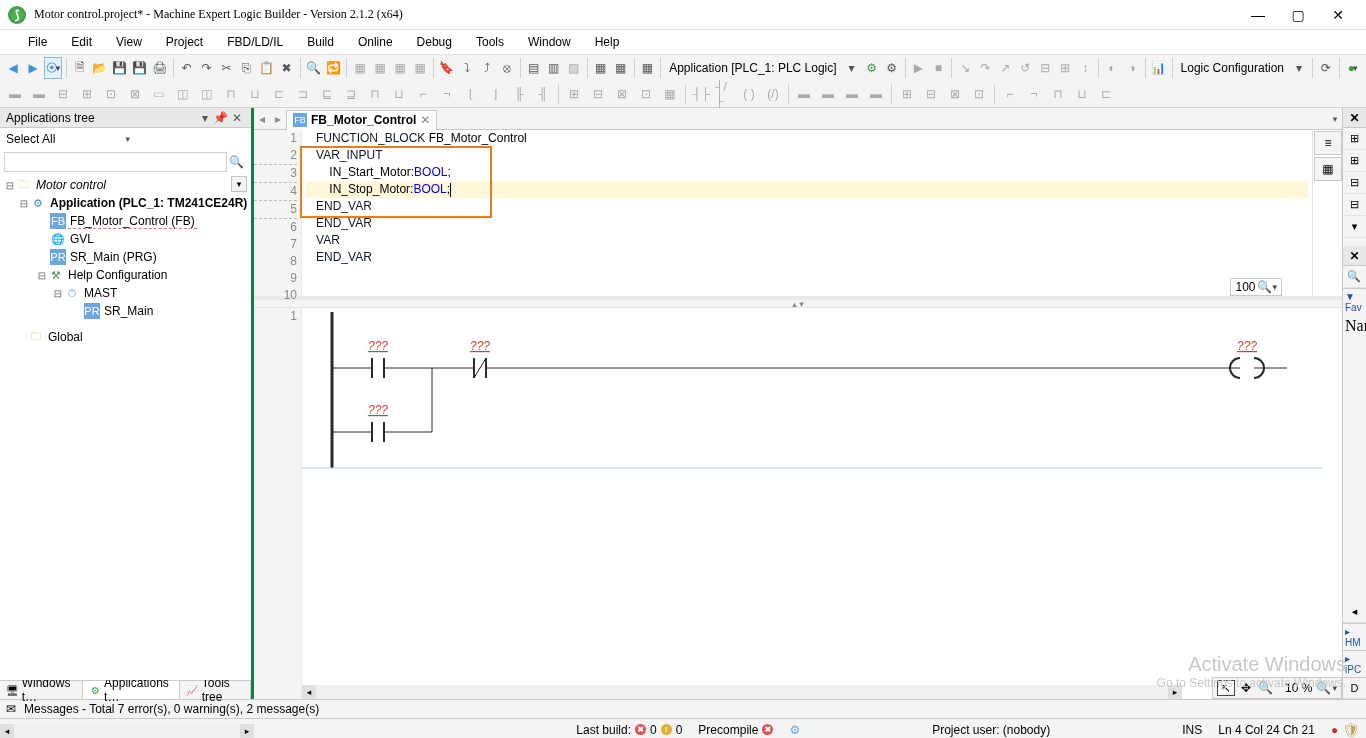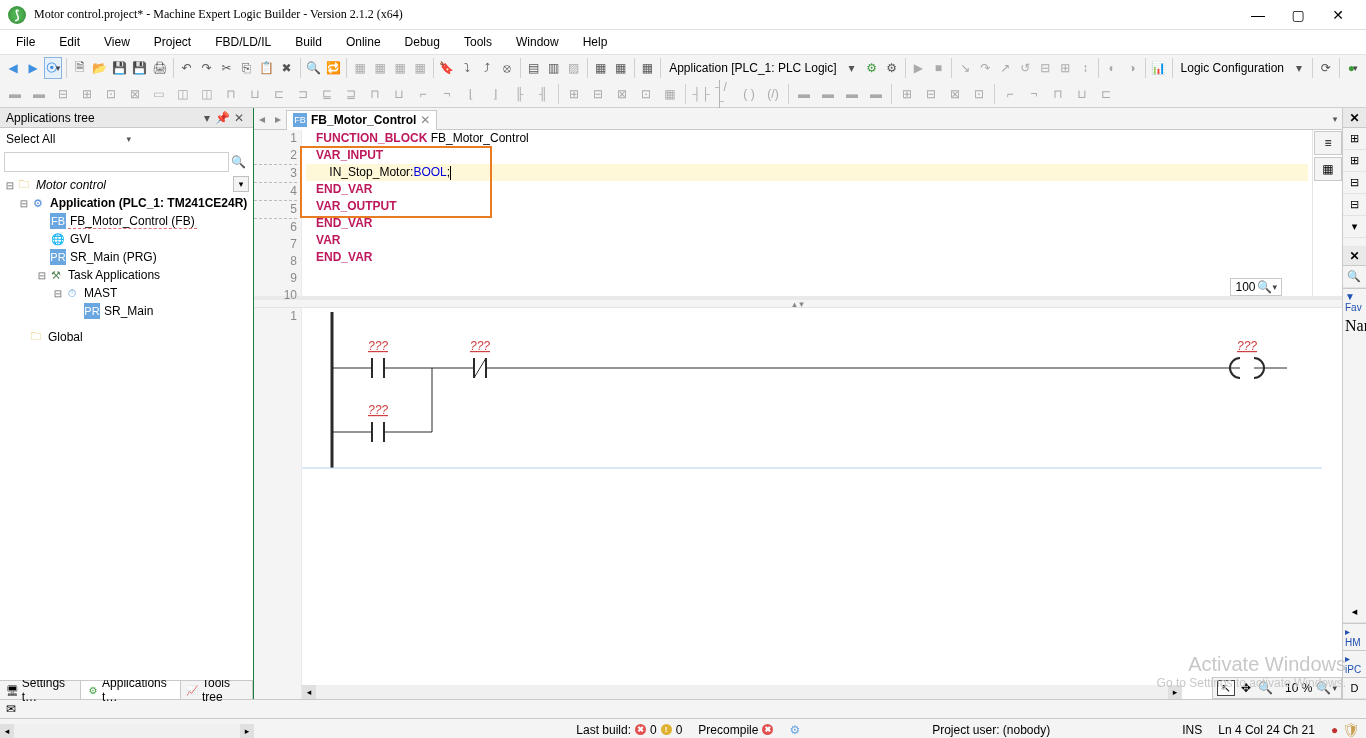--- a/index.html
+++ b/index.html
@@ -5,37 +5,37 @@
 * { margin: 0; padding: 0; box-sizing: border-box; font-family: "Segoe UI", Tahoma, sans-serif; font-size: 12px; }
 html, body { width: 1366px; height: 738px; overflow: hidden; background: #fff; }
 
 
 .titlebar { height: 30px; display: flex; align-items: center; padding: 0 8px; background: #fff; border-bottom: 1px solid #e0e0e0; }
 .titlebar .logo { width: 18px; height: 18px; background: radial-gradient(circle, #4caf50 40%, #2e7d32 100%); border-radius: 50%; display:inline-flex;align-items:center;justify-content:center;color:#fff;font-weight:bold; margin-right: 8px; }
 .titlebar .title { flex: 1; font-family: Liberation Serif, serif; }
 .titlebar .winbtn { width: 40px; height: 28px; display: flex; align-items: center; justify-content: center; font-size: 14px; }
 
 
-.menubar { height: 24px; display: flex; align-items: center; padding: 0 6px; gap: 4px; }
+.menubar { height: 24px; display: flex; align-items: center; padding: 0 18px; gap: 4px; }
 .menubar .mi { padding: 2px 10px; }
 
 
 .toolbars { background: #f4f4f4; border-top: 1px solid #e3e3e3; border-bottom: 1px solid #d0d0d0; }
 .tbrow { height: 26px; display: flex; align-items: center; padding: 0 4px; gap: 2px; }
 .tbbtn { width: 22px; height: 22px; display: flex; align-items: center; justify-content: center; border: 1px solid transparent; color:#555; }
 .tbsep { width: 1px; height: 20px; background: #d0d0d0; margin: 0 2px; }
 .tbtext { padding: 0 4px; white-space: nowrap; text-align: right; }
 .tbbtn.blue { color: #4090e2; }
 .tbbtn.green { color: #3c9a3c; }
 .tbbtn.gray { color: #aaa; }
 .dd { font-size: 9px; margin-left: -2px; color:#444; }
 
 
 .mainarea { display: flex; height: calc(738px - 30px - 24px - 52px - 19px - 22px); }
-.leftpanel { width: 254px; display: flex; flex-direction: column; border-right: 1px solid #15803d; }
+.leftpanel { width: 254px; display: flex; flex-direction: column; border-right: 3px solid #15803d; }
 .panelhdr { background: #e9e9e9; height: 20px; display: flex; align-items: center; padding: 0 6px; border-bottom: 1px solid #c9c9c9; }
 .panelhdr .t { flex: 1; }
 .panelhdr .ic { width: 16px; text-align: center; color: #555; }
 .panelselect { height: 22px; display: flex; align-items: center; border: none; padding: 0 6px; }
 .panelselect span { flex:1; }
 .panelselect .caret { font-size:9px;color:#555; }
 .panelsearch { height: 24px; display: flex; align-items: center; padding: 0 4px; }
 .panelsearch input { flex: 1; height: 20px; border: 1px solid #d0d0d0; padding: 0 4px; }
 .panelsearch .mag { width: 20px; color: #f0b030; text-align:center; }
 
@@ -63,21 +63,21 @@
 .edtab .xclose { color:#888; }
 .edtabs .spacer {flex:1;}
 .edtabs .ddbtn { width: 14px; text-align: center; color: #555; font-size:9px; }
 
 .declsplit { height: 170px; display:flex; border-bottom: 4px solid #e9e9e9; position:relative; min-width:0; }
 .gutter { width: 48px; background:#f4f4f4; border-right:1px solid #e9e9e9; text-align:right; padding-right:4px; color:#8a8a8a; font-family: Consolas, monospace; font-size: 13px; line-height:17px; }
 .gutter div.dashed { border-bottom: 1px dashed #bdbdbd; }
 .codearea { flex:1; position:relative; min-width:0; font-family: Consolas, monospace; font-size: 13px; line-height:17px; padding: 0 4px; }
 .codeline { height: 17px; white-space: pre; }
 .codeline.active { background: #fff8d8; }
-.kw { color: #be185d; font-weight: bold; }
+.kw { color: #0f172a; }
 .ty { color: #0000e0; }
 .plain { color: #000; }
 .caretcol { display:inline-block; width:0; border-left: 1px solid #000; height: 14px; vertical-align: middle; }
 .highlightbox { position: absolute; border: 2px solid #e87c22; pointer-events: none; }
 
 .decl-sidecol { width: 30px; border-left:1px solid #e3e3e3; display:flex; flex-direction:column; }
 .decl-sidecol .sic { width: 28px; height: 24px; display:flex;align-items:center;justify-content:center;border:1px solid #c9c9c9; margin: 1px; background: #f4f4f4; }
 .decl-zoombar { position:absolute; right: 30px; bottom: 0; height: 18px; display:flex; align-items:center; gap:2px; background:#fff; border:1px solid #c9c9c9; padding: 0 4px; }
 
 .splitgrabber { height: 8px; background: #f4f4f4; display:flex; align-items:center; justify-content:center; color:#888; font-size:9px; border-bottom:1px solid #e3e3e3; }
@@ -324,21 +324,21 @@
         </div>
       <div class="treerow">
           <span class="pad" style="width:50px"></span>
           <span class="ico ico-prg">PR</span>
           <span class="lbl">SR_Main (PRG)</span>
         </div>
       <div class="treerow">
           <span class="pad" style="width:36px"></span>
           <span class="tw">⊟</span>
           <span class="ico ico-task">⚒</span>
-          <span class="lbl">Task Applications</span>
+          <span class="lbl">Help Configuration</span>
         </div>
       <div class="treerow">
           <span class="pad" style="width:52px"></span>
           <span class="tw">⊟</span>
           <span class="ico ico-clock">⏱</span>
           <span class="lbl">MAST</span>
         </div>
       <div class="treerow">
           <span class="pad" style="width:84px"></span>
           <span class="ico ico-prg">PR</span>
@@ -351,21 +351,21 @@
           <span class="lbl">Global</span>
         </div>
     </div>
     <div class="leftedge-scroll">
       <div class="arrow arrowl">◂</div>
         <div class="arrow arrowr">▸</div>
     </div>
     <div class="lefttabs">
       <div class="lefttab">
           <span class="tico">🖥</span>
-          <span>Settings t…</span>
+          <span>Windows t…</span>
         </div>
       <div class="lefttab active">
           <span class="tico" style="color:#3c9a3c">⚙</span>
           <span>Applications t…</span>
         </div>
       <div class="lefttab">
           <span class="tico" style="color:#3c9a3c">📈</span>
           <span>Tools tree</span>
         </div>
     </div>
@@ -394,23 +394,23 @@
         <div>6</div>
         <div>7</div>
         <div>8</div>
         <div>9</div>
         <div>10</div>
       </div>
       <div class="codearea">
         <div class="highlightbox" style="left:-2px; top:16px; width:192px; height:72px;"></div>
         <div class="codeline"><span>   </span><span class="kw">FUNCTION_BLOCK</span><span class="plain"> FB_Motor_Control</span></div>
         <div class="codeline"><span>   </span><span class="kw">VAR_INPUT</span></div>
+        <div class="codeline"><span>   </span><span>    </span><span class="plain">IN_Start_Motor:</span><span class="ty">BOOL</span><span class="plain">;</span></div>
         <div class="codeline active"><span>   </span><span>    </span><span class="plain">IN_Stop_Motor:</span><span class="ty">BOOL</span><span class="plain">;</span><span class="caretcol"></span></div>
         <div class="codeline"><span>   </span><span class="kw">END_VAR</span></div>
-        <div class="codeline"><span>   </span><span class="kw">VAR_OUTPUT</span></div>
         <div class="codeline"><span>   </span><span class="kw">END_VAR</span></div>
         <div class="codeline"><span>   </span><span class="kw">VAR</span></div>
         <div class="codeline"><span>   </span><span class="kw">END_VAR</span></div>
         <div class="codeline"></div>
         <div class="decl-zoombar">
           <span>100</span>
           <span>🔍</span>
           <span class="dd">▾</span>
         </div>
       </div>
@@ -494,20 +494,21 @@
       <div class="ric">◂</div>
       <div class="rb">▸ HM</div>
       <div class="rb">▸ iPC</div>
       <div class="ric" style="border-top:1px solid #c9c9c9">D</div>
     </div>
   </div>
 </div>
 
 <div class="msgbar">
   <span class="mic">✉</span>
+  <span>Messages - Total 7 error(s), 0 warning(s), 2 message(s)</span>
 </div>
 
 <div class="statusbar">
   <div class="sspacer"></div>
   <div class="sgroup">
     <span>Last build:</span>
     <span class="circle-red">✖</span>
     <span>0</span>
     <span class="circle-yellow">!</span>
     <span>0</span>

